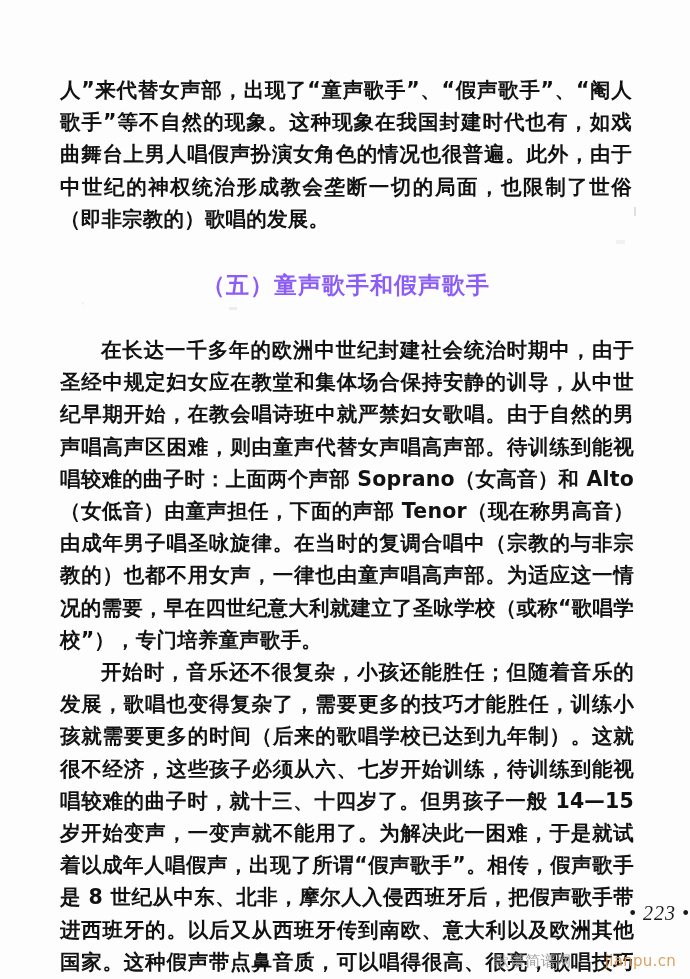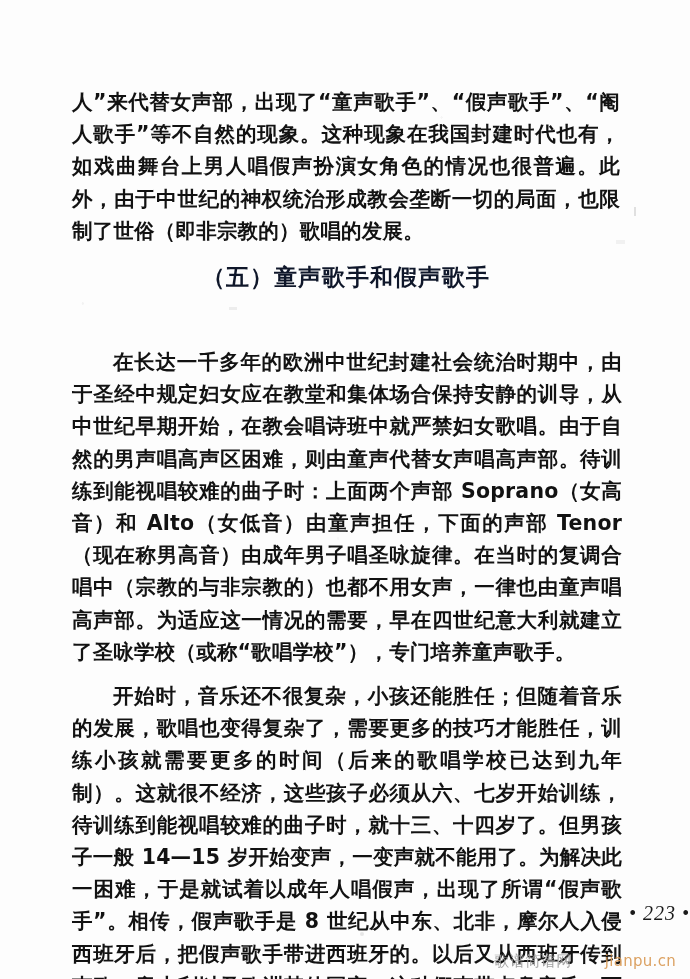--- a/index.html
+++ b/index.html
@@ -39,49 +39,49 @@
   }
 
   .text-column {
     position: absolute;
     left: 60px;
     top: 74px;
     width: 572px;
   }
 
   p.para {
-    margin: 12px;
+    margin: 0;
     font-family: "DejaVu Sans", "Liberation Sans", sans-serif;
     font-size: 20.5px;
     line-height: 32.2px;
     letter-spacing: .2px;
     text-align: justify;
     text-align-last: left;
     text-justify: inter-character;
     color: #121212;
     font-weight: 600;
     -webkit-font-smoothing: none;
   }
 
   p.para.indent {
     text-indent: 2em;
   }
 
   .gap-after-first { margin-bottom: 18px; }
 
   h2.section-heading {
-    margin: 4px;
+    margin: 12px;
     padding: 0;
     font-family: "DejaVu Sans", "Liberation Sans", sans-serif;
     font-size: 23px;
     font-weight: 700;
     line-height: 34px;
     letter-spacing: 1px;
     text-align: center;
-    color: #0f172a;
+    color: #8b5cf6;
   }
 
   .heading-block {
     position: absolute;
     left: 60px;
     top: 256px;
     width: 572px;
   }
 
   .body-block {

